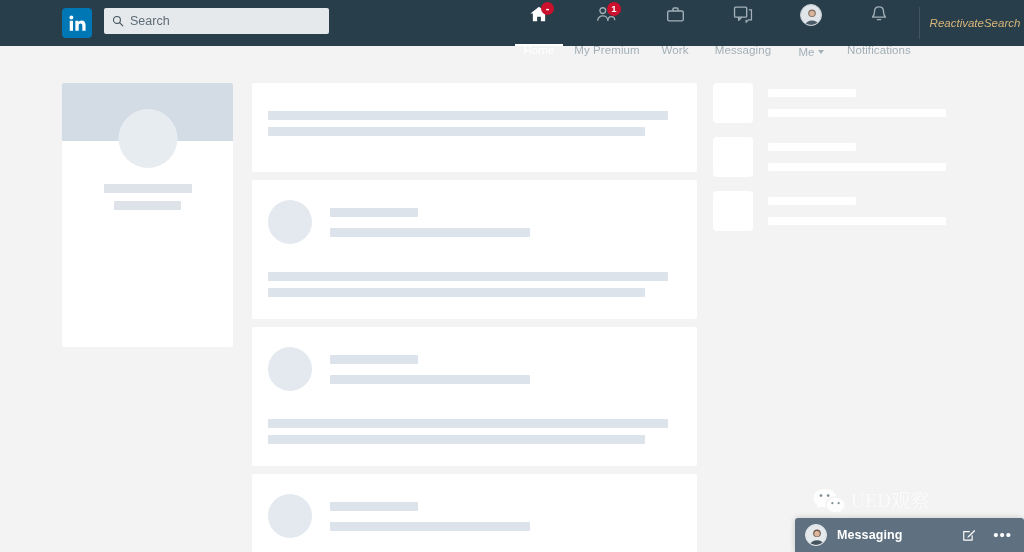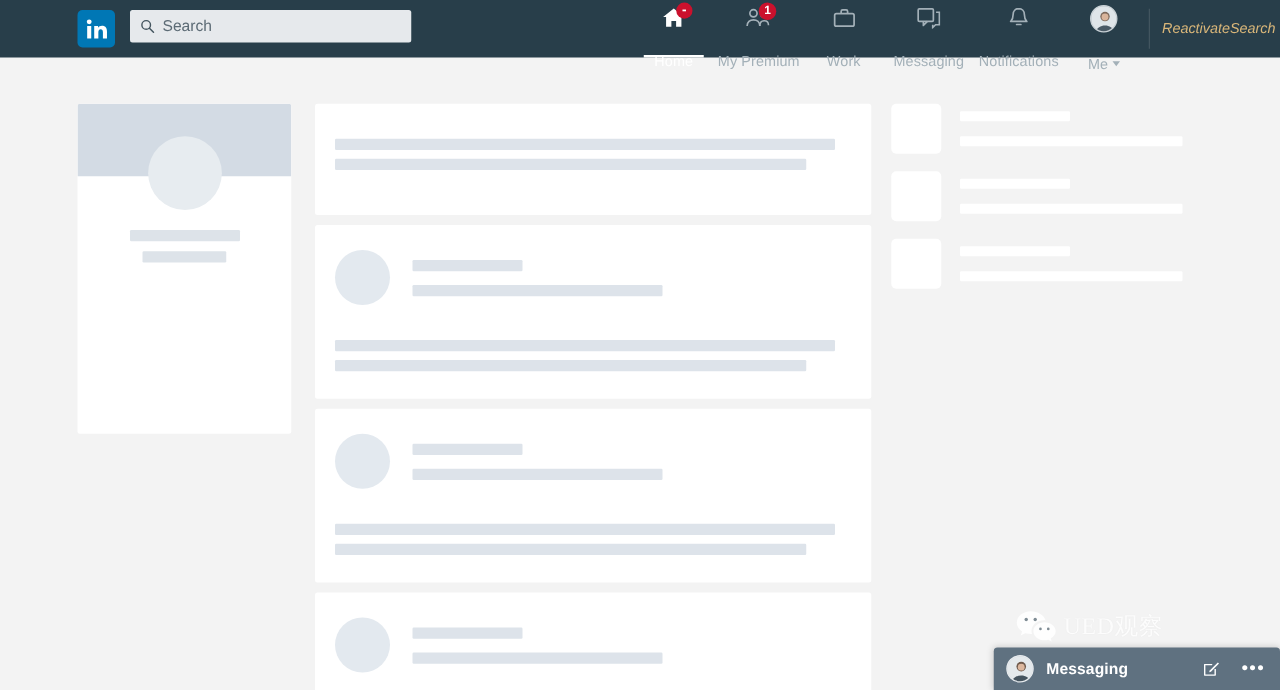--- a/index.html
+++ b/index.html
@@ -422,44 +422,44 @@
       <span class="ni-icon">
         <svg width="20" height="18" viewBox="0 0 22 20">
           <rect x="1.6" y="2.4" width="13.5" height="11" rx="1" fill="none" stroke="currentColor" stroke-width="1.5"></rect>
           <path d="M6.2 13.4v3.6l3.6-3.6" fill="none" stroke="currentColor" stroke-width="1.5" stroke-linejoin="round"></path>
           <path d="M17.5 5.4h2.9v11h-3.3l-2.6 2.6v-2.6" fill="none" stroke="currentColor" stroke-width="1.4"></path>
         </svg>
       </span>
       <span class="ni-label">Messaging</span>
     </div>
 
-    <div class="nav-item wide">
-      <span class="ni-icon">
-        <svg width="18" height="18" viewBox="0 0 20 20">
-          <path d="M10 2.1c-3 0-5 2.2-5 5.2 0 4-1.4 5.3-2.2 6.2h14.4c-.8-.9-2.2-2.2-2.2-6.2 0-3-2-5.2-5-5.2z" fill="none" stroke="currentColor" stroke-width="1.5" stroke-linejoin="round"></path>
-          <path d="M8.1 16.2h3.8" fill="none" stroke="currentColor" stroke-width="1.5" stroke-linecap="round"></path>
-        </svg>
-      </span>
-      <span class="ni-label">Notifications</span>
-    </div>
-
     <div class="nav-item">
       <span class="ni-icon">
         <span class="nav-avatar">
           <svg width="22" height="22" viewBox="0 0 24 24">
             <rect width="24" height="24" fill="#dfe5e9"></rect>
             <circle cx="12" cy="9" r="4.1" fill="#7e6a5d"></circle>
             <circle cx="12" cy="9.4" r="3" fill="#d9b49b"></circle>
             <path d="M3.4 24c.7-4.6 4.3-7.2 8.6-7.2s7.9 2.6 8.6 7.2z" fill="#4a5a66"></path>
           </svg>
         </span>
       </span>
       <span class="ni-label">
         <span>Me</span><i class="nav-caret"></i>
       </span>
+    </div>
+
+    <div class="nav-item wide">
+      <span class="ni-icon">
+        <svg width="18" height="18" viewBox="0 0 20 20">
+          <path d="M10 2.1c-3 0-5 2.2-5 5.2 0 4-1.4 5.3-2.2 6.2h14.4c-.8-.9-2.2-2.2-2.2-6.2 0-3-2-5.2-5-5.2z" fill="none" stroke="currentColor" stroke-width="1.5" stroke-linejoin="round"></path>
+          <path d="M8.1 16.2h3.8" fill="none" stroke="currentColor" stroke-width="1.5" stroke-linecap="round"></path>
+        </svg>
+      </span>
+      <span class="ni-label">Notifications</span>
     </div>
 
     <div class="nav-divider"></div>
 
 
     <div class="premium-link">
       <span>Reactivate</span>
       <span>Search</span>
     </div>
 

